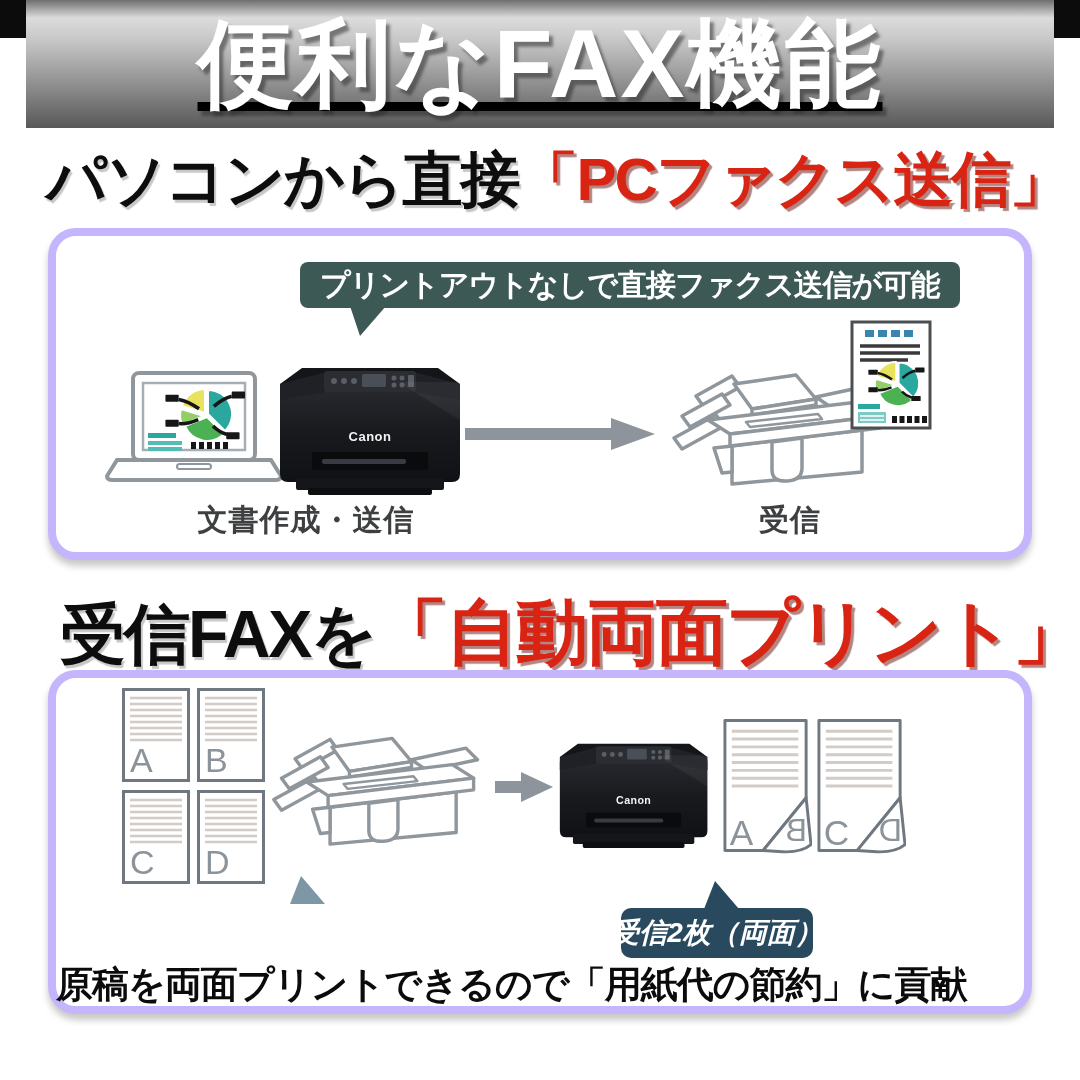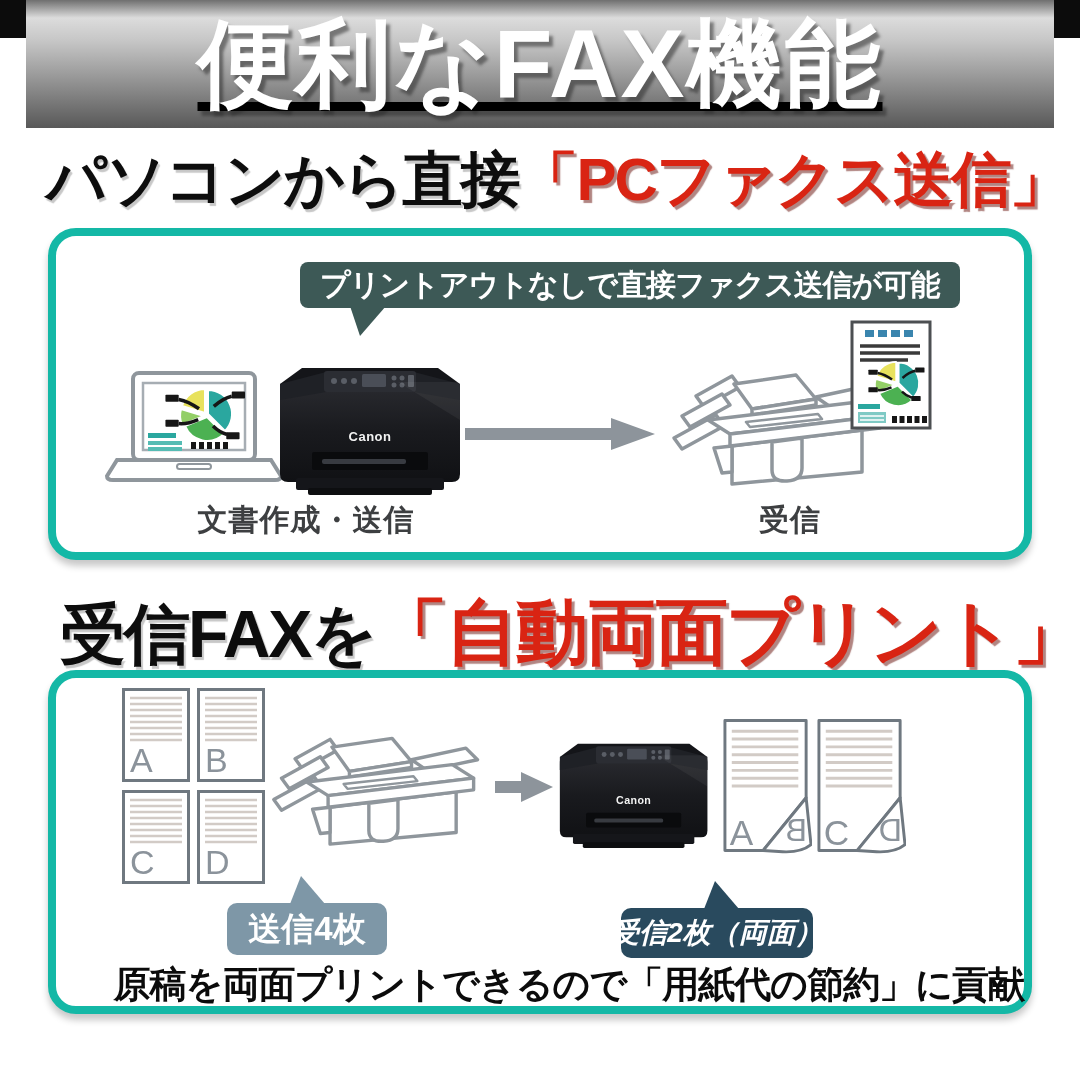--- a/index.html
+++ b/index.html
@@ -24,21 +24,21 @@
   
   .heading{position:absolute;white-space:nowrap;line-height:1;font-weight:900;letter-spacing:-2px;}
   .heading .h-black{color:#0d0d0d;text-shadow:2px 3px 1px rgba(0,0,0,0.22);}
   .heading .h-red{color:#d92413;text-shadow:3px 3px 1px rgba(100,12,5,0.5);}
   .heading1{left:46px;top:150px;font-size:60px;}
   .heading2{left:60px;top:596px;font-size:66px;}
   .heading2 .h-red{font-size:72px;}
   
   .panel{
     position:absolute;left:48px;width:984px;background:#ffffff;
-    border:8px solid #14b8a6;border-radius:28px;
+    border:8px solid #c4b5fd;border-radius:28px;
     box-shadow:0 6px 7px rgba(0,0,0,0.22);box-sizing:border-box;
   }
   .panel1{top:228px;height:332px;}
   .panel2{top:670px;height:344px;}
   .panel > *{position:absolute;}
   
   .callout{
     left:244px;top:26px;height:46px;padding:0 20px;
     background:#3d5956;border-radius:8px;color:#ffffff;
     font-size:30px;font-weight:700;letter-spacing:-1px;
@@ -54,21 +54,21 @@
   .badge{
     border-radius:10px;color:#ffffff;font-weight:700;white-space:nowrap;
     display:flex;align-items:center;justify-content:center;
   }
   .badge-sent{left:171px;top:225px;width:160px;height:52px;background:#7e97a7;font-size:33px;}
   .badge-received{left:565px;top:230px;width:192px;height:50px;background:#294a5e;font-size:28px;font-style:italic;}
   .badge-tail{width:0;height:0;border-left:11px solid transparent;border-right:24px solid transparent;}
   .tail-sent{left:234px;top:198px;border-bottom:28px solid #7e97a7;}
   .tail-received{left:648px;top:203px;border-bottom:28px solid #294a5e;}
   .bottom-caption{
-    left:0;top:282px;width:968px;text-align:right;
+    left:0;top:282px;width:968px;text-align:left;
     font-size:37px;font-weight:900;color:#0b0b0b;letter-spacing:-1px;white-space:nowrap;
   }
   svg{display:block;}
   .defs-svg{position:absolute;width:0;height:0;}
 </style>
 </head>
 <body>
 
 <svg class="defs-svg" aria-hidden="true">
   <defs>
@@ -330,18 +330,17 @@
         <line x1="10" y1="70" x2="78" y2="70"></line>
     </g>
     <text x="8" y="130" font-size="36" fill="#8b939b">C</text>
     <path d="M42,136 L86,82 L91,130 Q80,139 58,137 Z" fill="#fff" stroke="#6f7880" stroke-width="3" stroke-linejoin="round"></path>
     <g clip-path="url(#flapCD)">
       <text transform="translate(76,126) scale(-1,1)" text-anchor="middle" font-size="33" fill="#8b939b">D</text>
     </g>
   </svg>
 
   <div class="badge-tail tail-sent"></div>
-  <div class="badge badge-sent">送信4枚</div>
   <div class="badge-tail tail-received"></div>
   <div class="badge badge-received">受信2枚（両面）</div>
 
   <div class="bottom-caption">原稿を両面プリントできるので「用紙代の節約」に貢献</div>
 </div>
 
 </body></html>

